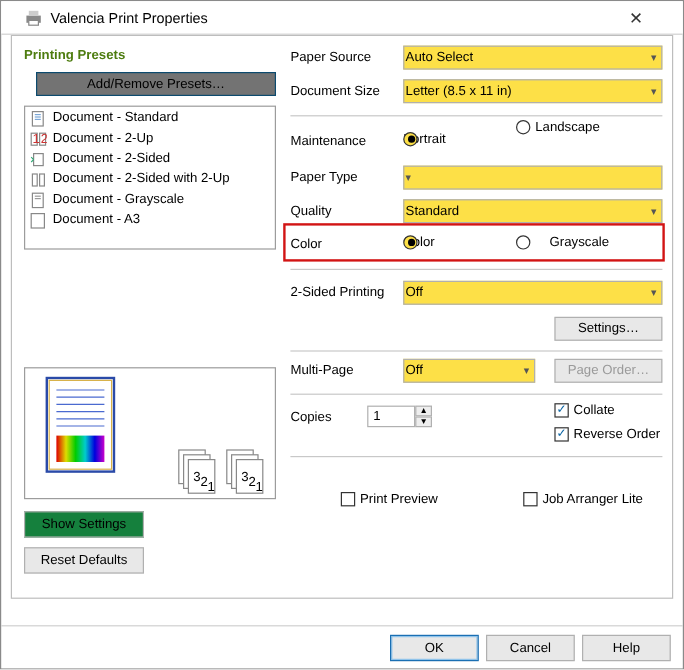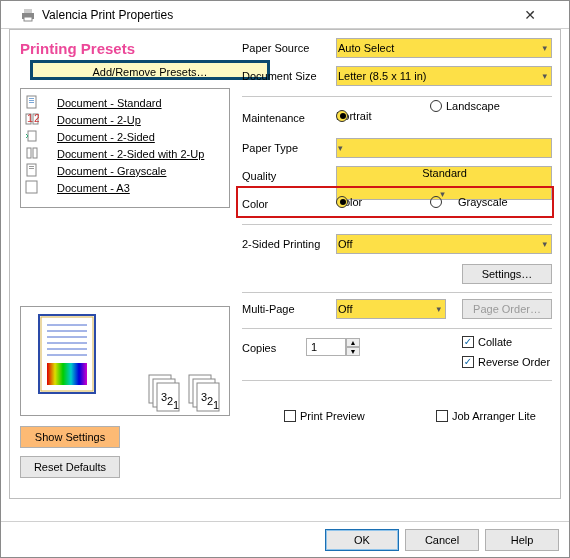--- a/index.html
+++ b/index.html
@@ -6,27 +6,27 @@
   body { margin: 0; background: #fff; }
   .window { width: 570px; height: 558px; border: 1px solid #8a8a8a; background: #fff; position: relative; }
   .titlebar { height: 28px; background: #fff; border-bottom: 1px solid #d0d0d0; display: flex; align-items: center; padding: 0 19px; }
   .titlebar .title { flex: 1; color: #000; font-size: 12px; }
   .titlebar .sysicon { width: 16px; height: 16px; margin-right: 6px; }
   .titlebar .close { width: 40px; text-align: center; font-size: 14px; color: #333; }
   .tabs { display: flex; padding: 8px 8px 0 8px; }
   .tab { padding: 4px 10px; border: 1px solid #bdbdbd; border-bottom: none; margin-right: -1px; background: #f5f5f5; color: #333; }
   .tab.active { background: #fff; position: relative; z-index: 2; }
   .tabpanel { border: 1px solid #bdbdbd; margin: 0 8px 8px 8px; height: 470px; position: relative; background: #fff; }
-  .pp-header { position: absolute; left: 10px; top: 10px; font-weight: bold; color: #ec4899; font-size: 15px; }
-  .addremove { position: absolute; left: 20px; top: 30px; width: 240px; height: 20px; background: #fef9c3; border: 3px solid #0c4a6e; text-align: center; line-height: 18px; }
+  .pp-header { position: absolute; left: 10px; top: 10px; font-weight: bold; color: #4d7c0f; font-size: 11px; }
+  .addremove { position: absolute; left: 20px; top: 30px; width: 200px; height: 20px; background: #737373; border: 1px solid #0c4a6e; text-align: center; line-height: 18px; }
   .presetbox { position: absolute; left: 10px; top: 58px; width: 210px; height: 120px; border: 1px solid #9c9c9c; padding: 3px 4px; }
-  .preset-item { display: flex; align-items: flex-end; height: 17px; gap: 18px; text-decoration: underline; }
+  .preset-item { display: flex; align-items: flex-start; height: 17px; gap: 5px; }
   .preset-item .pi { width: 14px; height: 14px; }
   .preview { position: absolute; left: 10px; top: 276px; width: 210px; height: 110px; border: 1px solid #9c9c9c; display:flex; align-items:center; }
-  .showset  { position:absolute; left:10px; top:396px; width:100px; height:22px; background:#fdba74; border:1px solid #b0b0b0; text-align:center; line-height:20px;}
+  .showset  { position:absolute; left:10px; top:396px; width:100px; height:22px; background:#15803d; border:1px solid #b0b0b0; text-align:center; line-height:20px;}
   .resetdef { position:absolute; left:10px; top:426px; width:100px; height:22px; background:#e8e8e8; border:1px solid #b0b0b0; text-align:center; line-height:20px;}
   .lbl { position: absolute; color: #000; }
   .sel { position: absolute; background: #fde047; border: 1px solid #b0b0b0; padding-left: 1px; display:flex; align-items:center; justify-content:space-between;}
   .sel .chev { margin-right:4px; font-size:9px; color:#555;}
   .radio { display:inline-flex; align-items:center; gap:4px;}
   .radio .rc { width:12px;height:12px;border:1px solid #333;border-radius:50%; display:flex;align-items:center;justify-content:center;}
   .radio .rc.sel::after{content:"";width:6px;height:6px;background:#000;border-radius:50%;}
   .chk { display:inline-flex; align-items:center; gap:4px;}
   .chk .cb { width:12px;height:12px;border:1px solid #333; display:flex;align-items:center;justify-content:center; color:#0a64a4; font-size:10px; line-height:10px;}
   .btn { background:#e8e8e8; border:1px solid #b0b0b0; text-align:center; }
@@ -191,21 +191,21 @@
         <span class="rc"></span>
         <span>Landscape</span>
       </span>
 
     <div class="lbl" style="left:232px; top:112px;">Paper Type</div>
     <div class="sel" style="left:326px; top:108px; width:216px; height:20px;">
         <span class="chev">▾</span>
       </div>
 
     <div class="lbl" style="left:232px; top:140px;">Quality</div>
-    <div class="sel" style="left:326px; top:136px; width:216px; height:34px;flex-direction:column;">
+    <div class="sel" style="left:326px; top:136px; width:216px; height:20px;">
         <span>Standard</span>
         <span class="chev">▾</span>
       </div>
 
     <div class="lbl" style="left:232px; top:168px;">Color</div>
     <span class="radio" style="position:absolute; left:326px; top:166px;">
         <span class="rc sel"></span>
         <span>Color</span>
       </span>
     <span class="radio" style="position:absolute; left:420px; top:166px;gap:16px;">

